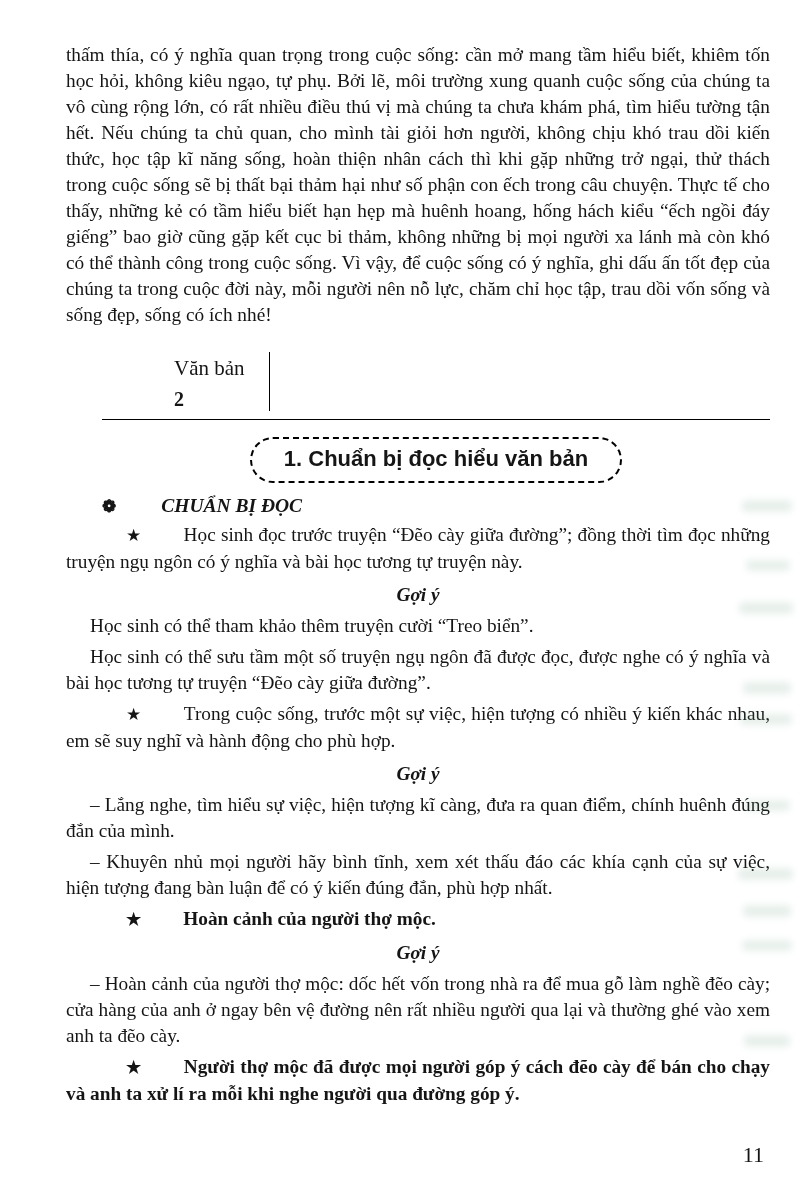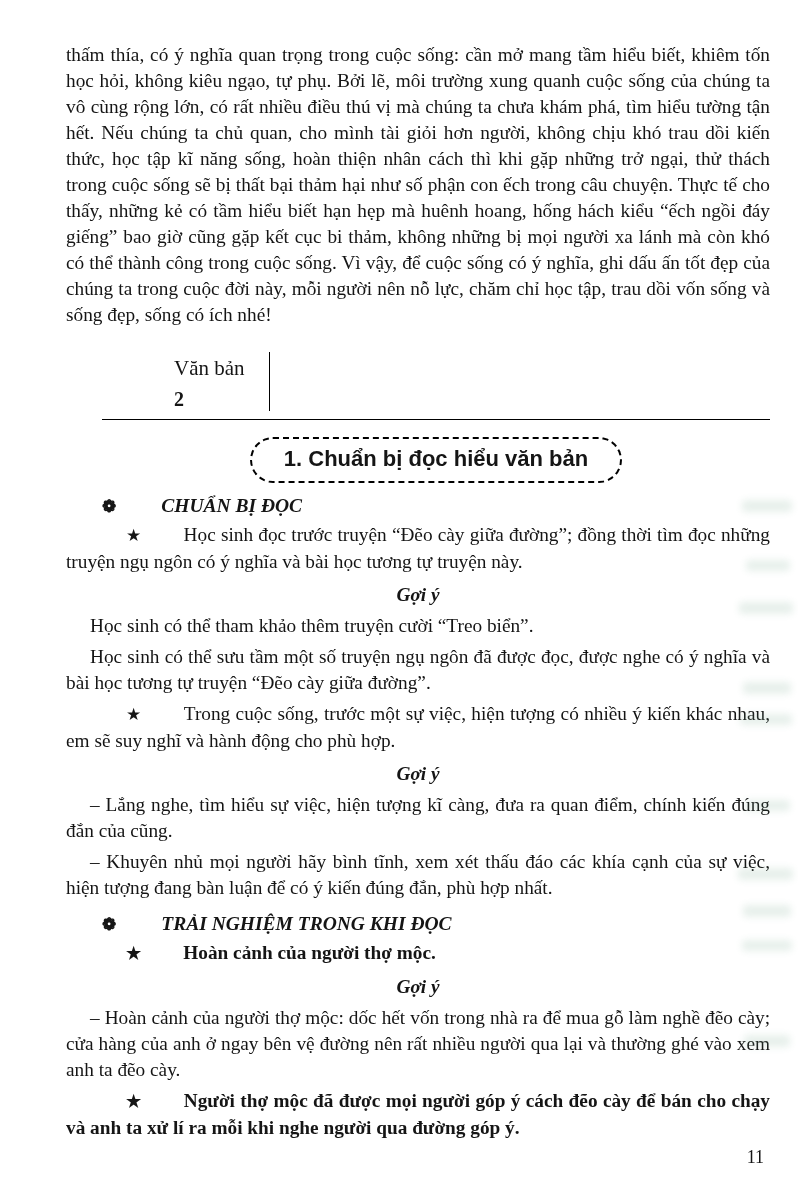--- a/index.html
+++ b/index.html
@@ -70,21 +70,21 @@
 
   .goiy {
     text-align: center;
     font-weight: bold; font-style: italic;
     margin: 7px 0 2px;
   }
 
   .page-number {
     position: absolute;
     right: 34px; bottom: 32px;
-    font-size: 18px;
+    font-size: 22px;
   }
 
   
   .bleed {
     position: absolute;
     background: #6fa487;
     opacity: 0.16;
     filter: blur(3.5px);
     border-radius: 4px;
   }
@@ -119,26 +119,23 @@
 
   <p class="indent">Học sinh có thể tham khảo thêm truyện cười “Treo biển”.</p>
   <p class="indent">Học sinh có thể sưu tầm một số truyện ngụ ngôn đã được đọc, được nghe có ý nghĩa và bài học tương tự truyện “Đẽo cày giữa đường”.</p>
 
   <p class="indent">
     <span class="star">★</span><span>Trong cuộc sống, trước một sự việc, hiện tượng có nhiều ý kiến khác nhau, em sẽ suy nghĩ và hành động cho phù hợp.</span>
   </p>
 
   <p class="goiy">Gợi ý</p>
 
-  <p class="indent">– Lắng nghe, tìm hiểu sự việc, hiện tượng kĩ càng, đưa ra quan điểm, chính kiến đúng đắn của cũng.</p>
+  <p class="indent">– Lắng nghe, tìm hiểu sự việc, hiện tượng kĩ càng, đưa ra quan điểm, chính huênh đúng đắn của mình.</p>
   <p class="indent">– Khuyên nhủ mọi người hãy bình tĩnh, xem xét thấu đáo các khía cạnh của sự việc, hiện tượng đang bàn luận để có ý kiến đúng đắn, phù hợp nhất.</p>
 
-  <div class="sec-head">
-    <span class="marker">❁</span><span>TRẢI NGHIỆM TRONG KHI ĐỌC</span>
-  </div>
 
   <p class="indent bold">
     <span class="star">★</span><span>Hoàn cảnh của người thợ mộc.</span>
   </p>
 
   <p class="goiy">Gợi ý</p>
 
   <p class="indent">– Hoàn cảnh của người thợ mộc: dốc hết vốn trong nhà ra để mua gỗ làm nghề đẽo cày; cửa hàng của anh ở ngay bên vệ đường nên rất nhiều người qua lại và thường ghé vào xem anh ta đẽo cày.</p>
 
   <p class="indent bold">

